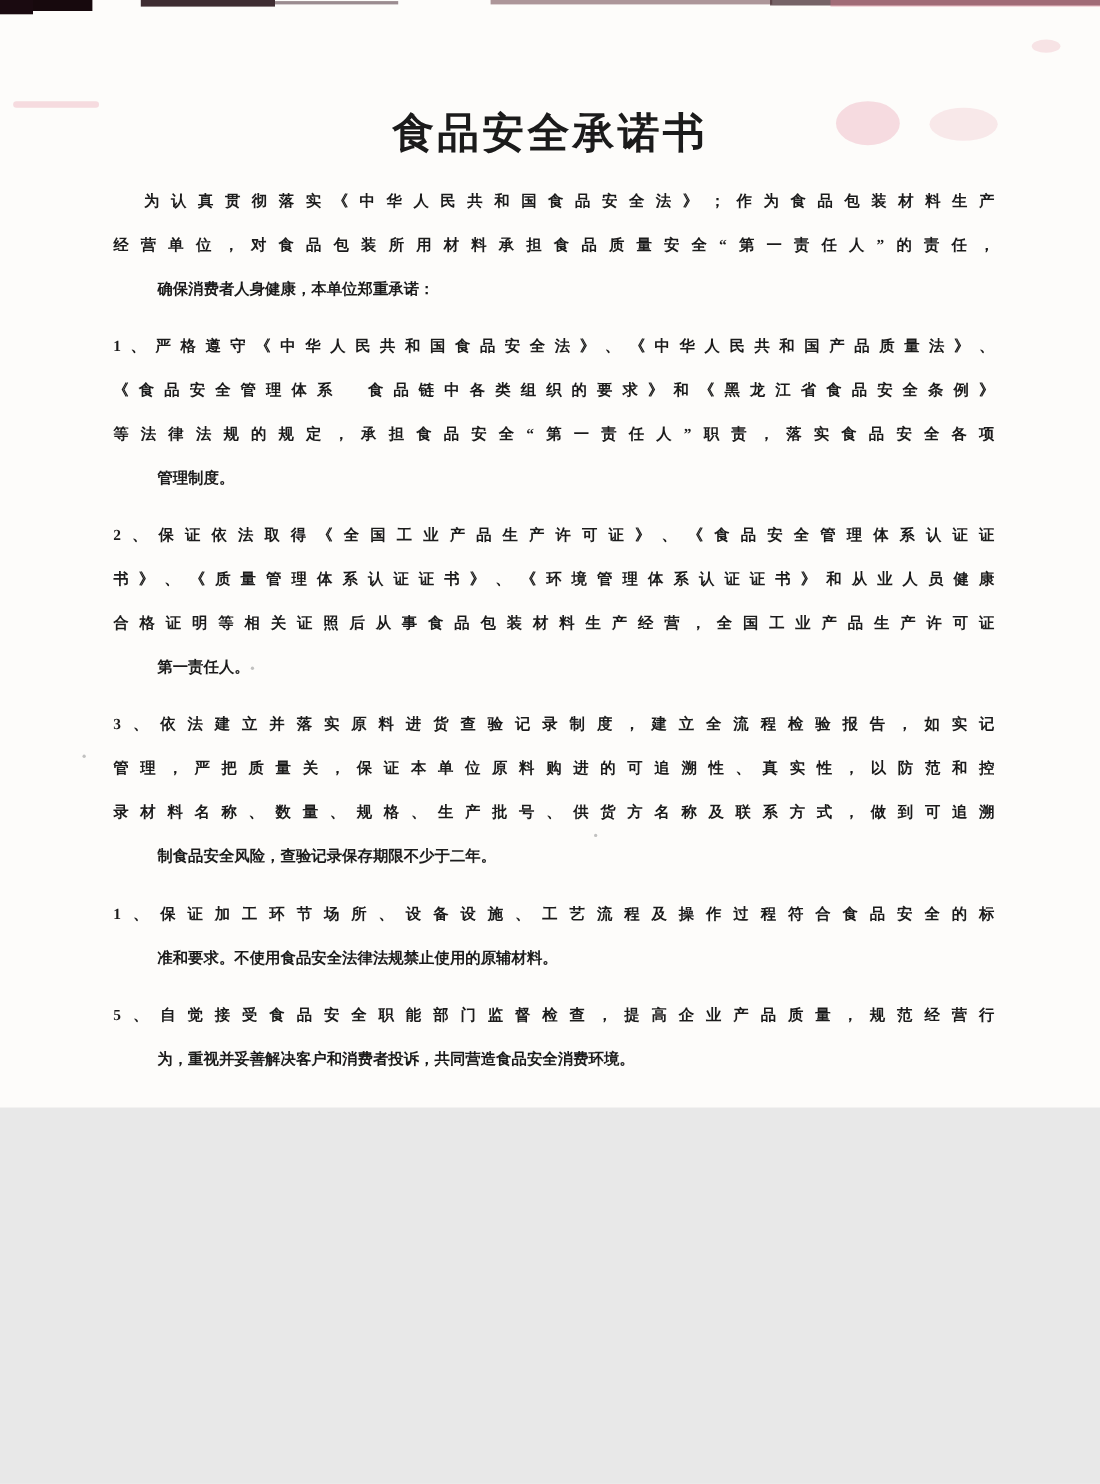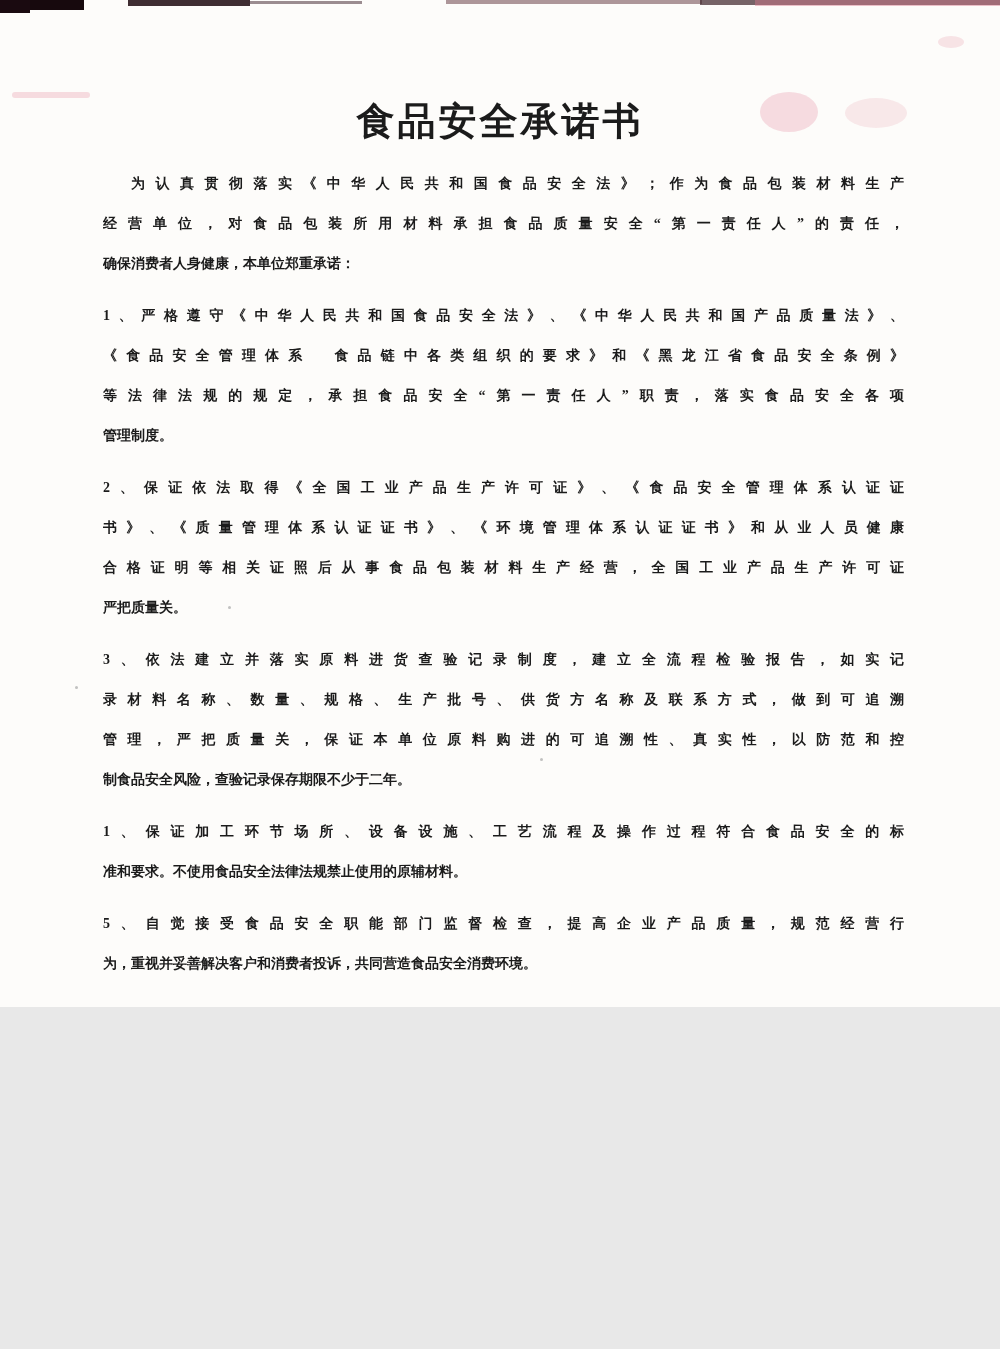--- a/index.html
+++ b/index.html
@@ -19,21 +19,21 @@
   
   .body-text{
     position:absolute;top:164px;left:103px;width:801px;
     font-size:14px;font-weight:600;
   }
   .para{margin:0 0 12px 0;}
   .line{
     line-height:40px;height:40px;overflow:hidden;
     text-align:justify;text-align-last:justify;
   }
-  .line.last{text-align-last:left;}
+  .line.last{text-align-last:left;margin-left:40px;}
   .line.indent{text-indent:2em;}
   
   .signoff-line{position:absolute;font-size:24px;font-weight:600;white-space:nowrap;}
   .company-line{left:255px;top:1108px;}
   .company-line .gap{display:inline-block;width:34px;}
   .company-line2{left:520px;top:1172px;}
   .sig-label{left:443px;top:1222px;}
   .date-line{left:608px;top:1280px;font-size:23px;letter-spacing:1px;}
   
   .seal-svg{
@@ -103,26 +103,26 @@
     <div class="para">
       <div class="line">1、严格遵守《中华人民共和国食品安全法》、《中华人民共和国产品质量法》、</div>
       <div class="line">《食品安全管理体系　食品链中各类组织的要求》和《黑龙江省食品安全条例》</div>
       <div class="line">等法律法规的规定，承担食品安全“第一责任人”职责，落实食品安全各项</div>
       <div class="line last">管理制度。</div>
     </div>
     <div class="para">
       <div class="line">2、保证依法取得《全国工业产品生产许可证》、《食品安全管理体系认证证</div>
       <div class="line">书》、《质量管理体系认证证书》、《环境管理体系认证证书》和从业人员健康</div>
       <div class="line">合格证明等相关证照后从事食品包装材料生产经营，全国工业产品生产许可证</div>
-      <div class="line last">严把质量关。</div>
+      <div class="line last">第一责任人。</div>
     </div>
     <div class="para">
       <div class="line">3、依法建立并落实原料进货查验记录制度，建立全流程检验报告，如实记</div>
+      <div class="line">管理，严把质量关，保证本单位原料购进的可追溯性、真实性，以防范和控</div>
       <div class="line">录材料名称、数量、规格、生产批号、供货方名称及联系方式，做到可追溯</div>
-      <div class="line">管理，严把质量关，保证本单位原料购进的可追溯性、真实性，以防范和控</div>
       <div class="line last">制食品安全风险，查验记录保存期限不少于二年。</div>
     </div>
     <div class="para">
       <div class="line">1、保证加工环节场所、设备设施、工艺流程及操作过程符合食品安全的标</div>
       <div class="line last">准和要求。不使用食品安全法律法规禁止使用的原辅材料。</div>
     </div>
     <div class="para">
       <div class="line">5、自觉接受食品安全职能部门监督检查，提高企业产品质量，规范经营行</div>
       <div class="line last">为，重视并妥善解决客户和消费者投诉，共同营造食品安全消费环境。</div>
     </div>

